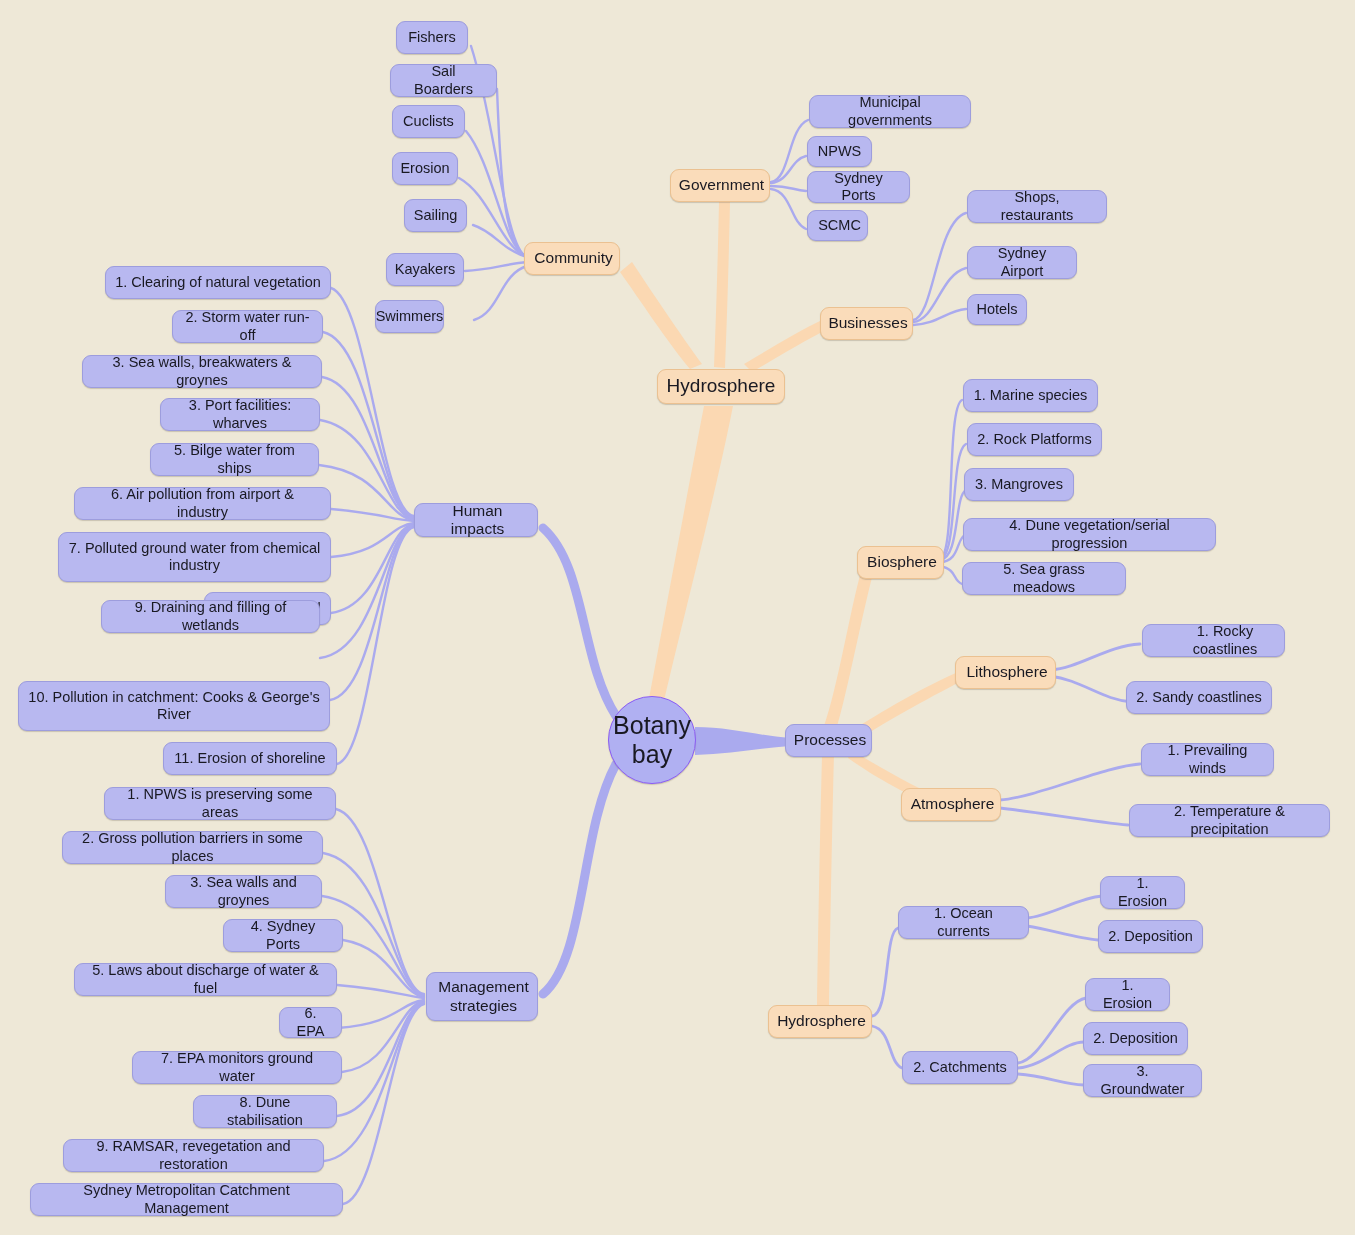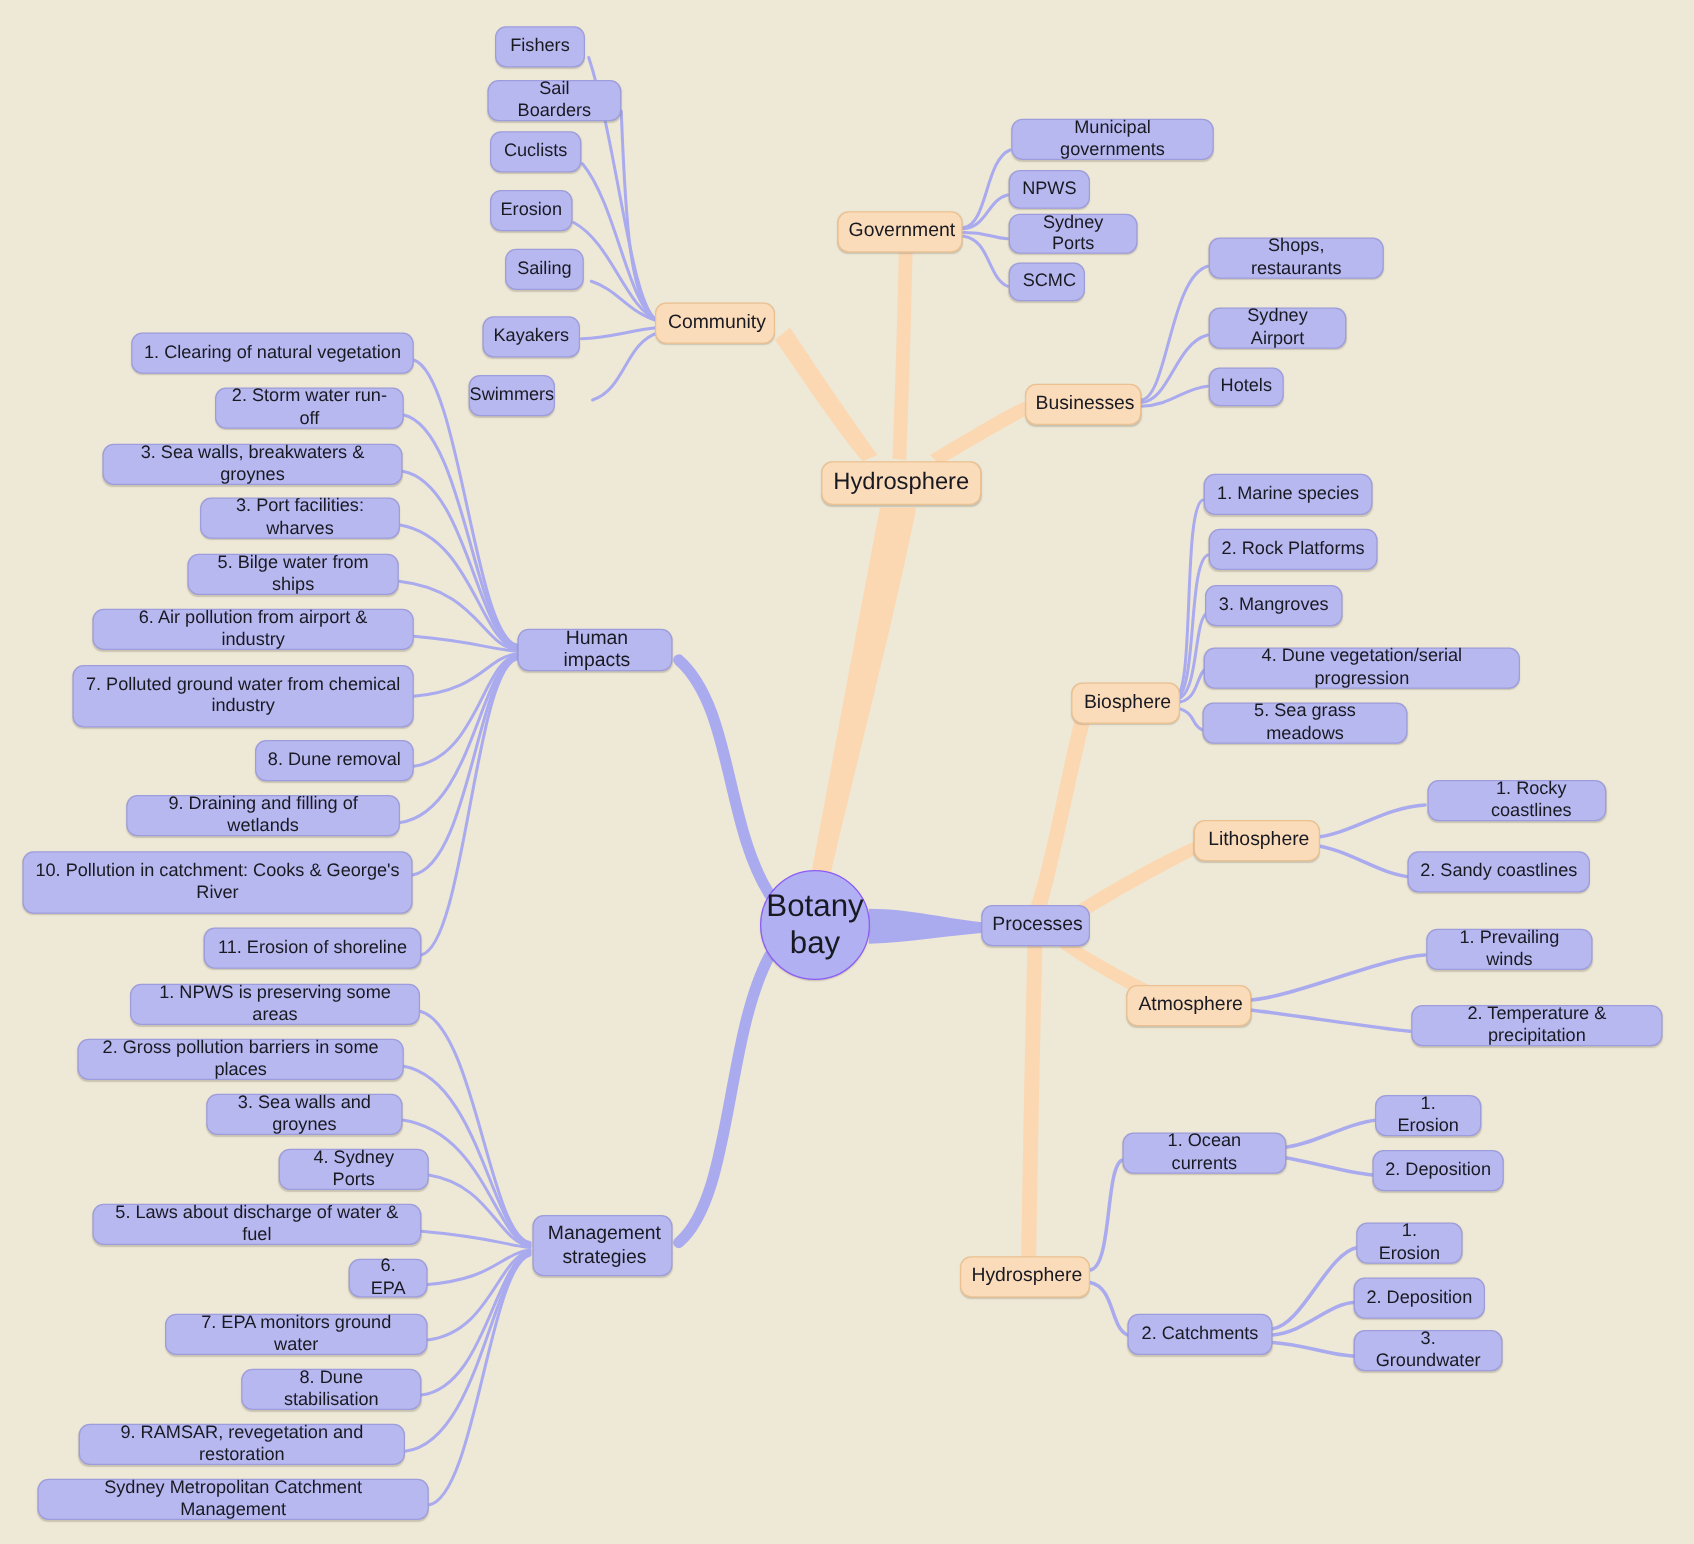--- a/index.html
+++ b/index.html
@@ -168,21 +168,21 @@
   <div class="node purple n-md" style="left:414px;top:503px;width:124px;height:34px;">Human impacts</div>
 
   <div class="node purple n-sm" style="left:105px;top:266px;width:226px;height:33px;">1. Clearing of natural vegetation</div>
   <div class="node purple n-sm" style="left:172px;top:310px;width:151px;height:33px;">2. Storm water run-off</div>
   <div class="node purple n-sm" style="left:82px;top:355px;width:240px;height:33px;">3. Sea walls, breakwaters &amp; groynes</div>
   <div class="node purple n-sm" style="left:160px;top:398px;width:160px;height:33px;">3. Port facilities: wharves</div>
   <div class="node purple n-sm" style="left:150px;top:443px;width:169px;height:33px;">5. Bilge water from ships</div>
   <div class="node purple n-sm" style="left:74px;top:487px;width:257px;height:33px;">6. Air pollution from airport &amp; industry</div>
   <div class="node purple n-sm" style="left:58px;top:532px;width:273px;height:50px;">7. Polluted ground water from chemical industry</div>
   <div class="node purple n-sm" style="left:204px;top:592px;width:127px;height:33px;">8. Dune removal</div>
-  <div class="node purple n-sm" style="left:101px;top:636px;width:219px;height:33px;">9. Draining and filling of wetlands</div>
+  <div class="node purple n-sm" style="left:101px;top:600px;width:219px;height:33px;">9. Draining and filling of wetlands</div>
   <div class="node purple n-sm" style="left:18px;top:681px;width:312px;height:50px;">10. Pollution in catchment: Cooks &amp; George's River</div>
   <div class="node purple n-sm" style="left:163px;top:742px;width:174px;height:33px;">11. Erosion of shoreline</div>
 
   <div class="node purple n-md" style="left:426px;top:972px;width:112px;height:49px;">Management
 strategies</div>
 
   <div class="node purple n-sm" style="left:104px;top:787px;width:232px;height:33px;">1. NPWS is preserving some areas</div>
   <div class="node purple n-sm" style="left:62px;top:831px;width:261px;height:33px;">2. Gross pollution barriers in some places</div>
   <div class="node purple n-sm" style="left:165px;top:875px;width:157px;height:33px;">3. Sea walls and groynes</div>
   <div class="node purple n-sm" style="left:223px;top:919px;width:120px;height:33px;">4. Sydney Ports</div>

